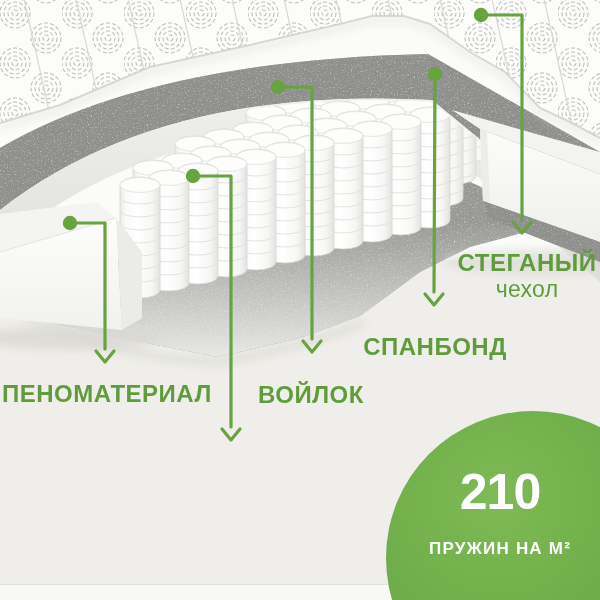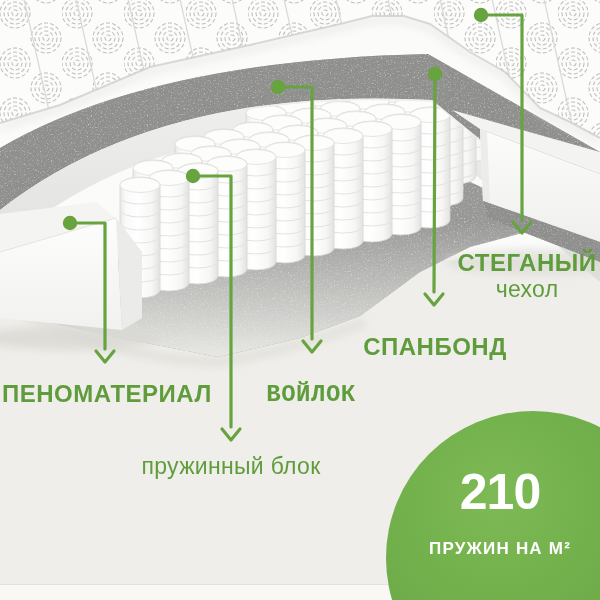--- a/index.html
+++ b/index.html
@@ -4,21 +4,21 @@
 <style>
   html,body{margin:0;padding:0;}
   body{width:600px;height:600px;overflow:hidden;background:#efeeea;
        font-family:"Liberation Sans", sans-serif;}
   #stage{position:relative;width:600px;height:600px;overflow:hidden;}
   #art{position:absolute;left:0;top:0;}
   .callout{position:absolute;text-align:center;color:#5f9d3c;line-height:1.12;}
   .callout .t{font-weight:700;font-size:24px;letter-spacing:0.5px;white-space:nowrap;}
   .callout .s{font-weight:400;font-size:23px;letter-spacing:0.3px;white-space:nowrap;}
   #lbl-foam{left:2px;top:381px;width:208px;text-align:center;}
-  #lbl-felt{left:241px;top:382px;width:140px;font-family:Liberation Mono, monospace;}
+  #lbl-felt{left:241px;top:382px;width:140px;}
   #lbl-spunbond{left:355px;top:334px;width:160px;}
   #lbl-springs{left:116px;top:454px;width:230px;}
   #lbl-cover{left:447px;top:250px;width:160px;}
   #bottom-strip{position:absolute;left:0;top:584px;width:600px;height:16px;
        background:#f8f8f5;border-top:1px solid #e2e1dd;}
   #badge{position:absolute;left:386px;top:411px;width:294px;height:294px;border-radius:50%;
        background:radial-gradient(circle at 38% 30%, #7eba55 0%, #6fae4a 45%, #5f9f3a 100%);}
   #badge .num{position:absolute;left:16px;top:56px;width:196px;text-align:center;
        color:#ffffff;font-size:50px;font-weight:700;line-height:1;letter-spacing:-1px;}
   #badge .cap{position:absolute;left:6px;top:128px;width:216px;text-align:center;
@@ -321,21 +321,20 @@
 <div class="callout" id="lbl-foam">
   <div class="t">ПЕНОМАТЕРИАЛ</div>
 </div>
 <div class="callout" id="lbl-felt">
   <div class="t">ВОЙЛОК</div>
 </div>
 <div class="callout" id="lbl-spunbond">
   <div class="t">СПАНБОНД</div>
 </div>
 <div class="callout" id="lbl-springs">
-  <div class="s">пружинный блок</div>
 </div>
 <div class="callout" id="lbl-cover">
   <div class="t">СТЕГАНЫЙ</div>
   <div class="s">чехол</div>
 </div>
 
 <div id="bottom-strip"></div>
 
 <div id="badge">
   <div class="num">210</div>

